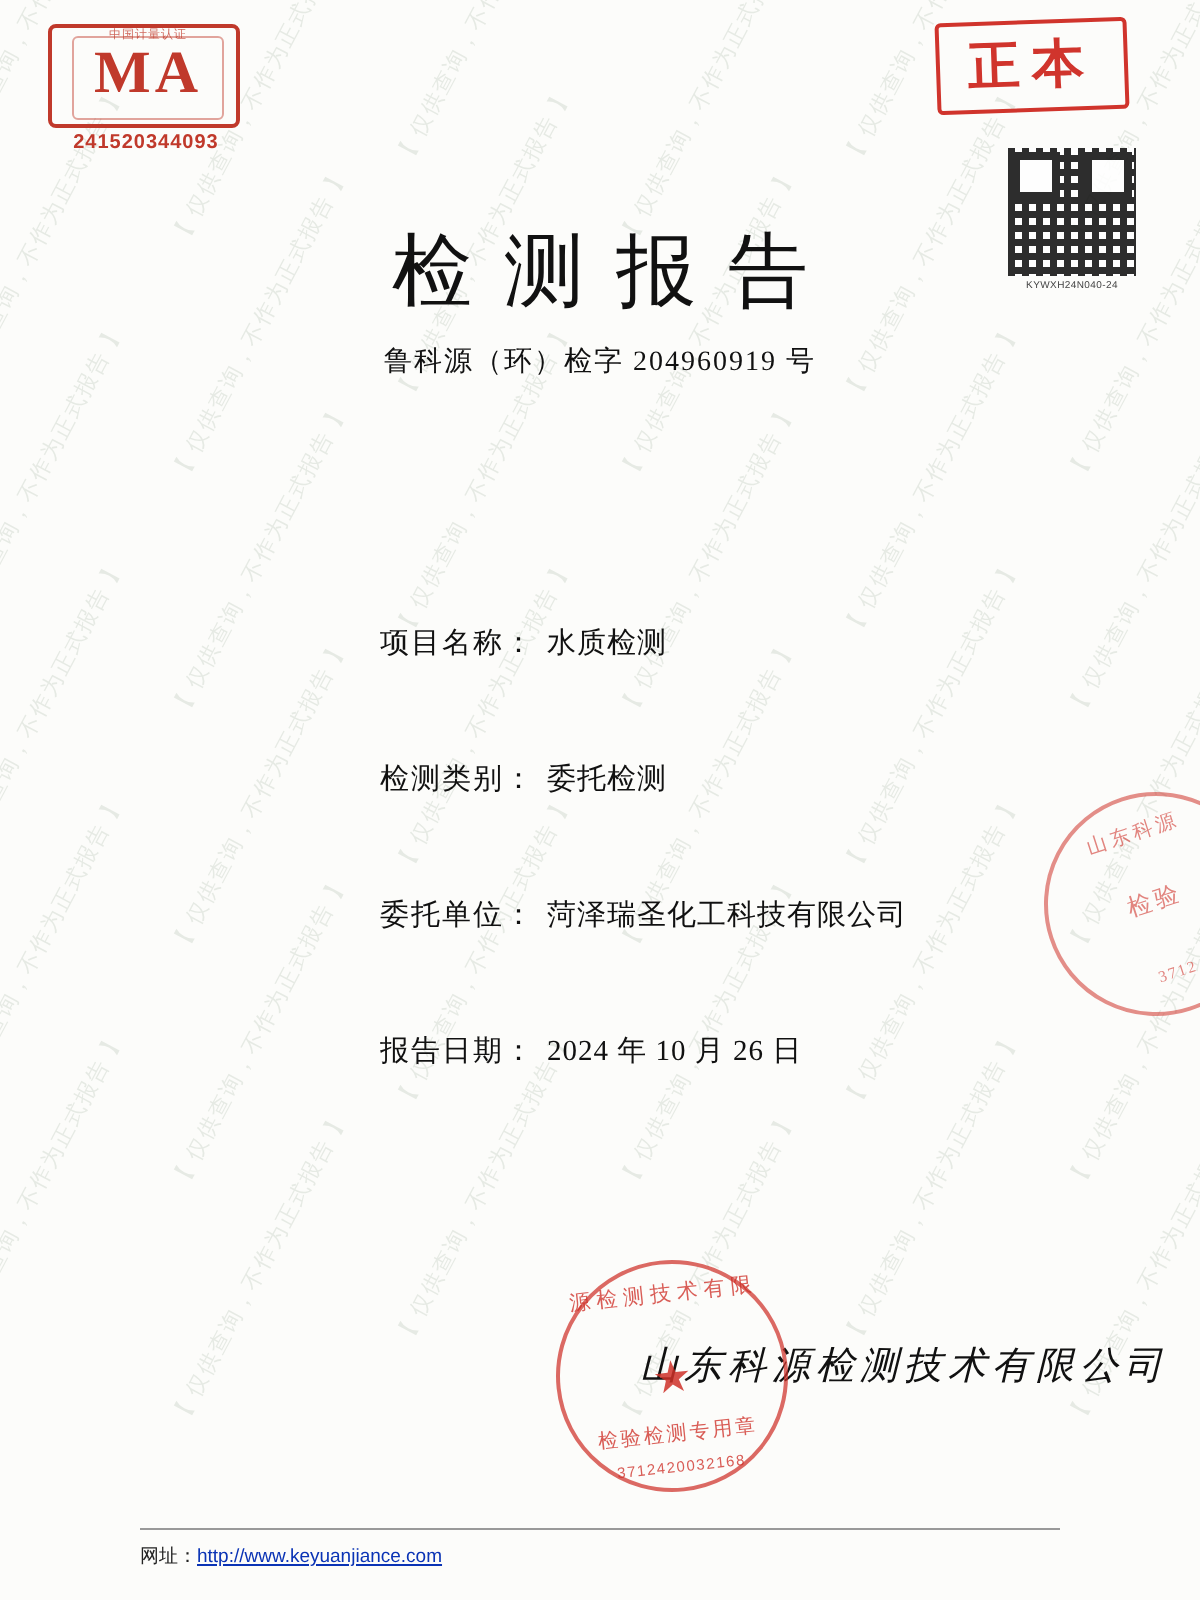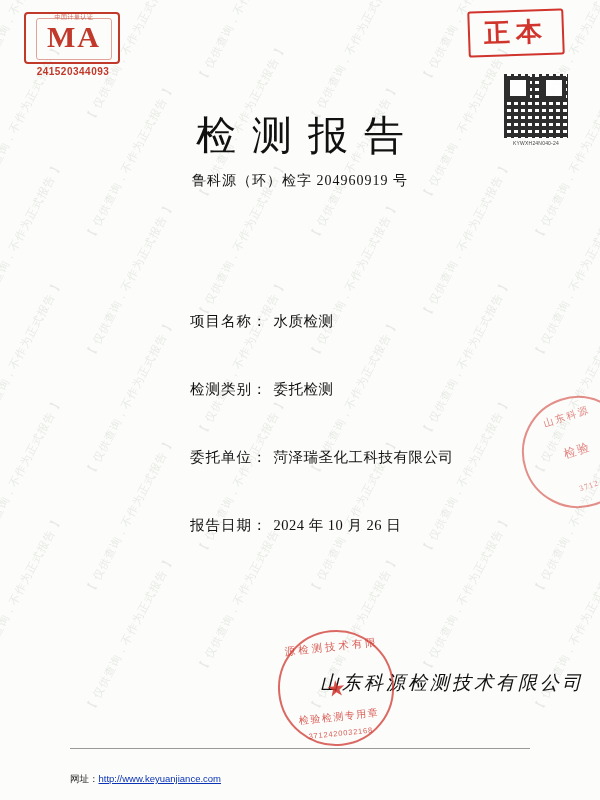--- a/index.html
+++ b/index.html
@@ -312,21 +312,21 @@
     letter-spacing: 2px;
   }
 
   
   .footer {
     position: absolute;
     left: 70px;
     right: 70px;
     bottom: 14px;
     border-top: 1px solid #999;
-    padding-top: 22px;
+    padding-top: 6px;
     font-size: 9.5px;
     color: #222;
     z-index: 3;
     font-family: "Liberation Sans", sans-serif;
   }
   .footer-row {
     display: flex;
     justify-content: space-between;
     line-height: 15px;
   }

